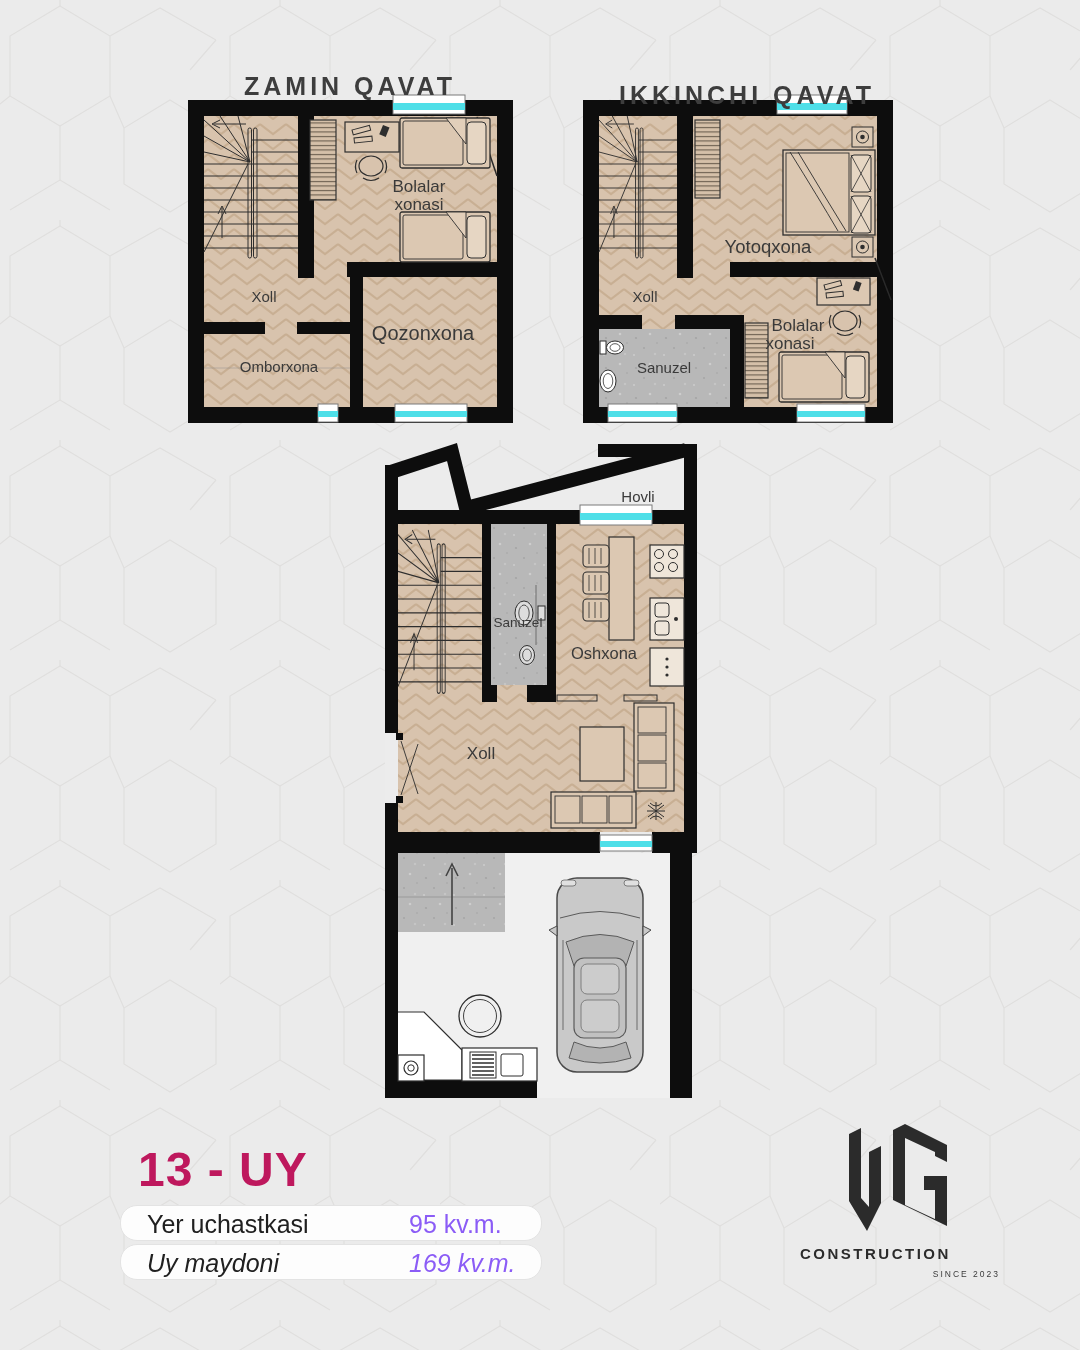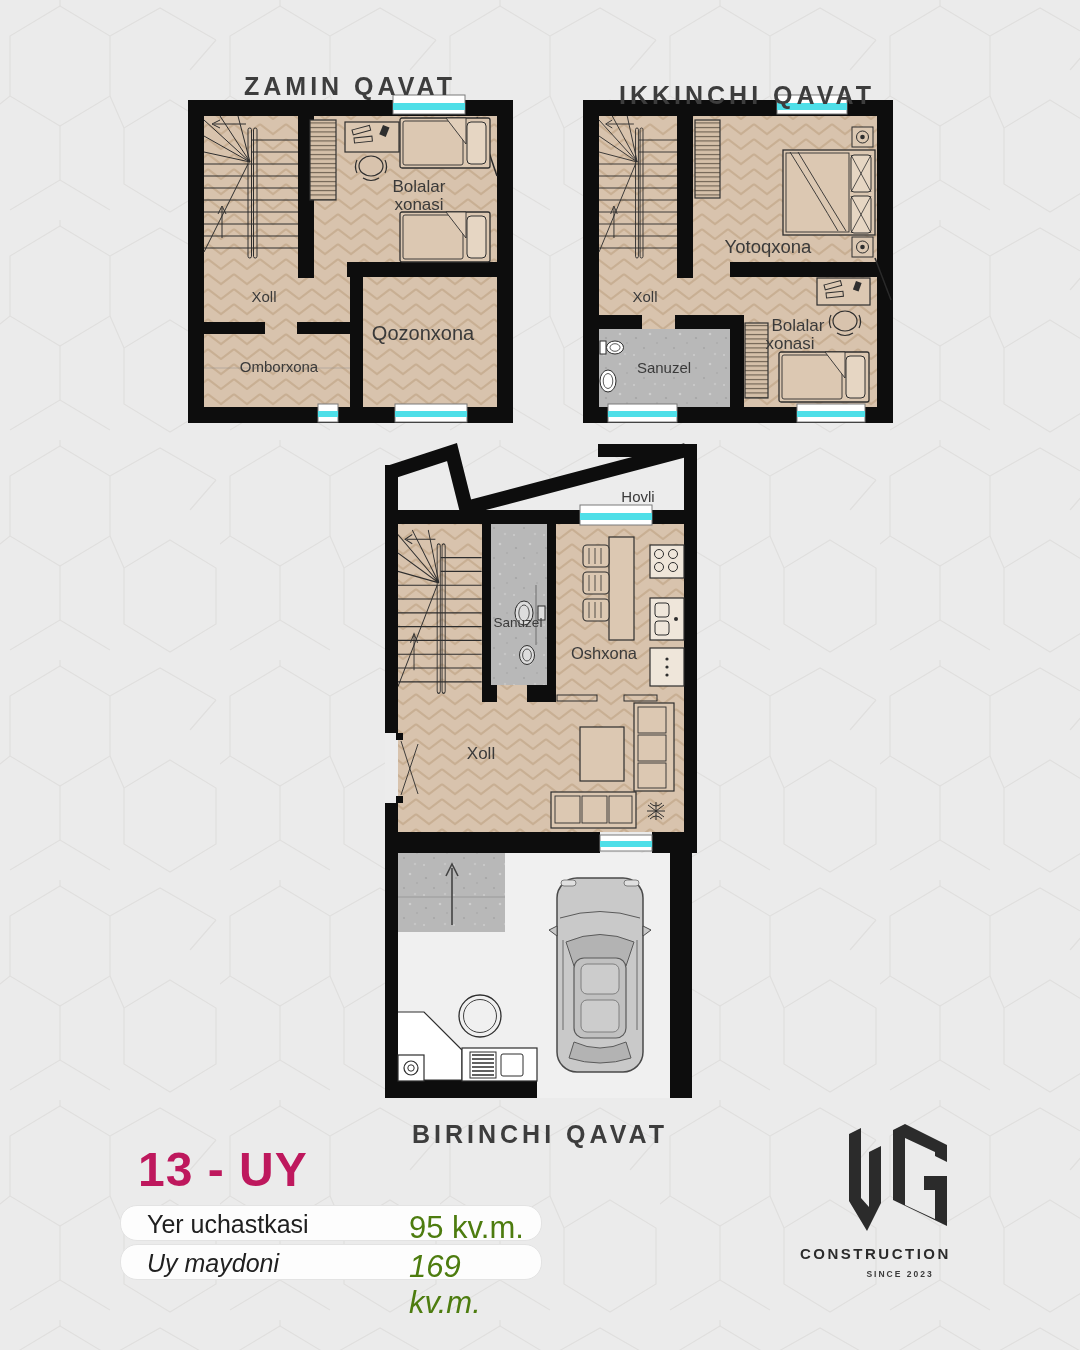--- a/index.html
+++ b/index.html
@@ -11,25 +11,25 @@
   .t-zamin{left:200px;top:54px;width:300px;margin-top:18px;}
   .t-ikkinchi{left:597px;top:54px;width:300px;margin-top:27px;}
   .t-birinchi{left:390px;top:1120px;width:300px;}
   .house-number{position:absolute;left:138px;top:1142px;font-size:48px;font-weight:800;
                 letter-spacing:1px;color:#be185d;}
   .pill{position:absolute;left:120px;width:420px;height:34px;background:#fdfdfd;
         border-radius:17px;border:1px solid #e3e3e3;}
   .pill-1{top:1205px;}
   .pill-2{top:1244px;font-style:italic;}
   .pill .lbl{position:absolute;left:26px;top:4px;font-size:25px;font-weight:500;color:#202020;text-align:center;}
-  .pill .val{position:absolute;left:288px;top:4px;font-size:31px;font-weight:500;color:#4d7c0f;}
+  .pill .val{position:absolute;left:288px;top:4px;font-size:25px;font-weight:500;color:#8b5cf6;}
   .logo-text{position:absolute;left:800px;top:1245px;width:200px;text-align:left;
              font-size:15px;font-weight:700;letter-spacing:2.5px;color:#2b2b2b;}
-  .logo-since{position:absolute;left:800px;top:1269px;width:200px;text-align:center;
-              font-size:8.5px;font-weight:700;letter-spacing:2px;color:#3a3a3a;}
+  .logo-since{position:absolute;left:800px;top:1269px;width:200px;text-align:right;
+              font-size:8.5px;font-weight:400;letter-spacing:2px;color:#3a3a3a;}
   svg text{font-family:"Liberation Sans",sans-serif;fill:#3a3a3a;}
 </style>
 </head>
 <body>
 
 <div class="canvas">
 
   <svg class="layer" width="1080" height="1350">
     <defs>
       <pattern id="bgpat" width="220" height="220" patternUnits="userSpaceOnUse">
@@ -361,21 +361,20 @@
     </g>
 
     <g fill="#2b2b2b">
       <path d="M849,1134 L861,1128 L861,1198 L869,1207 L869,1152 L881,1146 L881,1203 L867,1231 L849,1201 Z"></path>
       <path d="M893,1130 L905,1124 L947,1145 L947,1162 L935,1156 L935,1152 L905,1138 L905,1205 L935,1219 L935,1190 L924,1190 L924,1176 L947,1176 L947,1226 L893,1200 Z"></path>
     </g>
   </svg>
 
   <div class="title t-zamin">ZAMIN QAVAT</div>
   <div class="title t-ikkinchi">IKKINCHI QAVAT</div>
-  <div class="title t-birinchi">BIRINCHI QAVAT</div>
 
   <div class="house-number">13 - UY</div>
   <div class="pill pill-1">
     <span class="lbl">Yer uchastkasi</span>
     <span class="val">95 kv.m.</span>
   </div>
   <div class="pill pill-2">
     <span class="lbl">Uy maydoni</span>
     <span class="val">169 kv.m.</span>
   </div>

